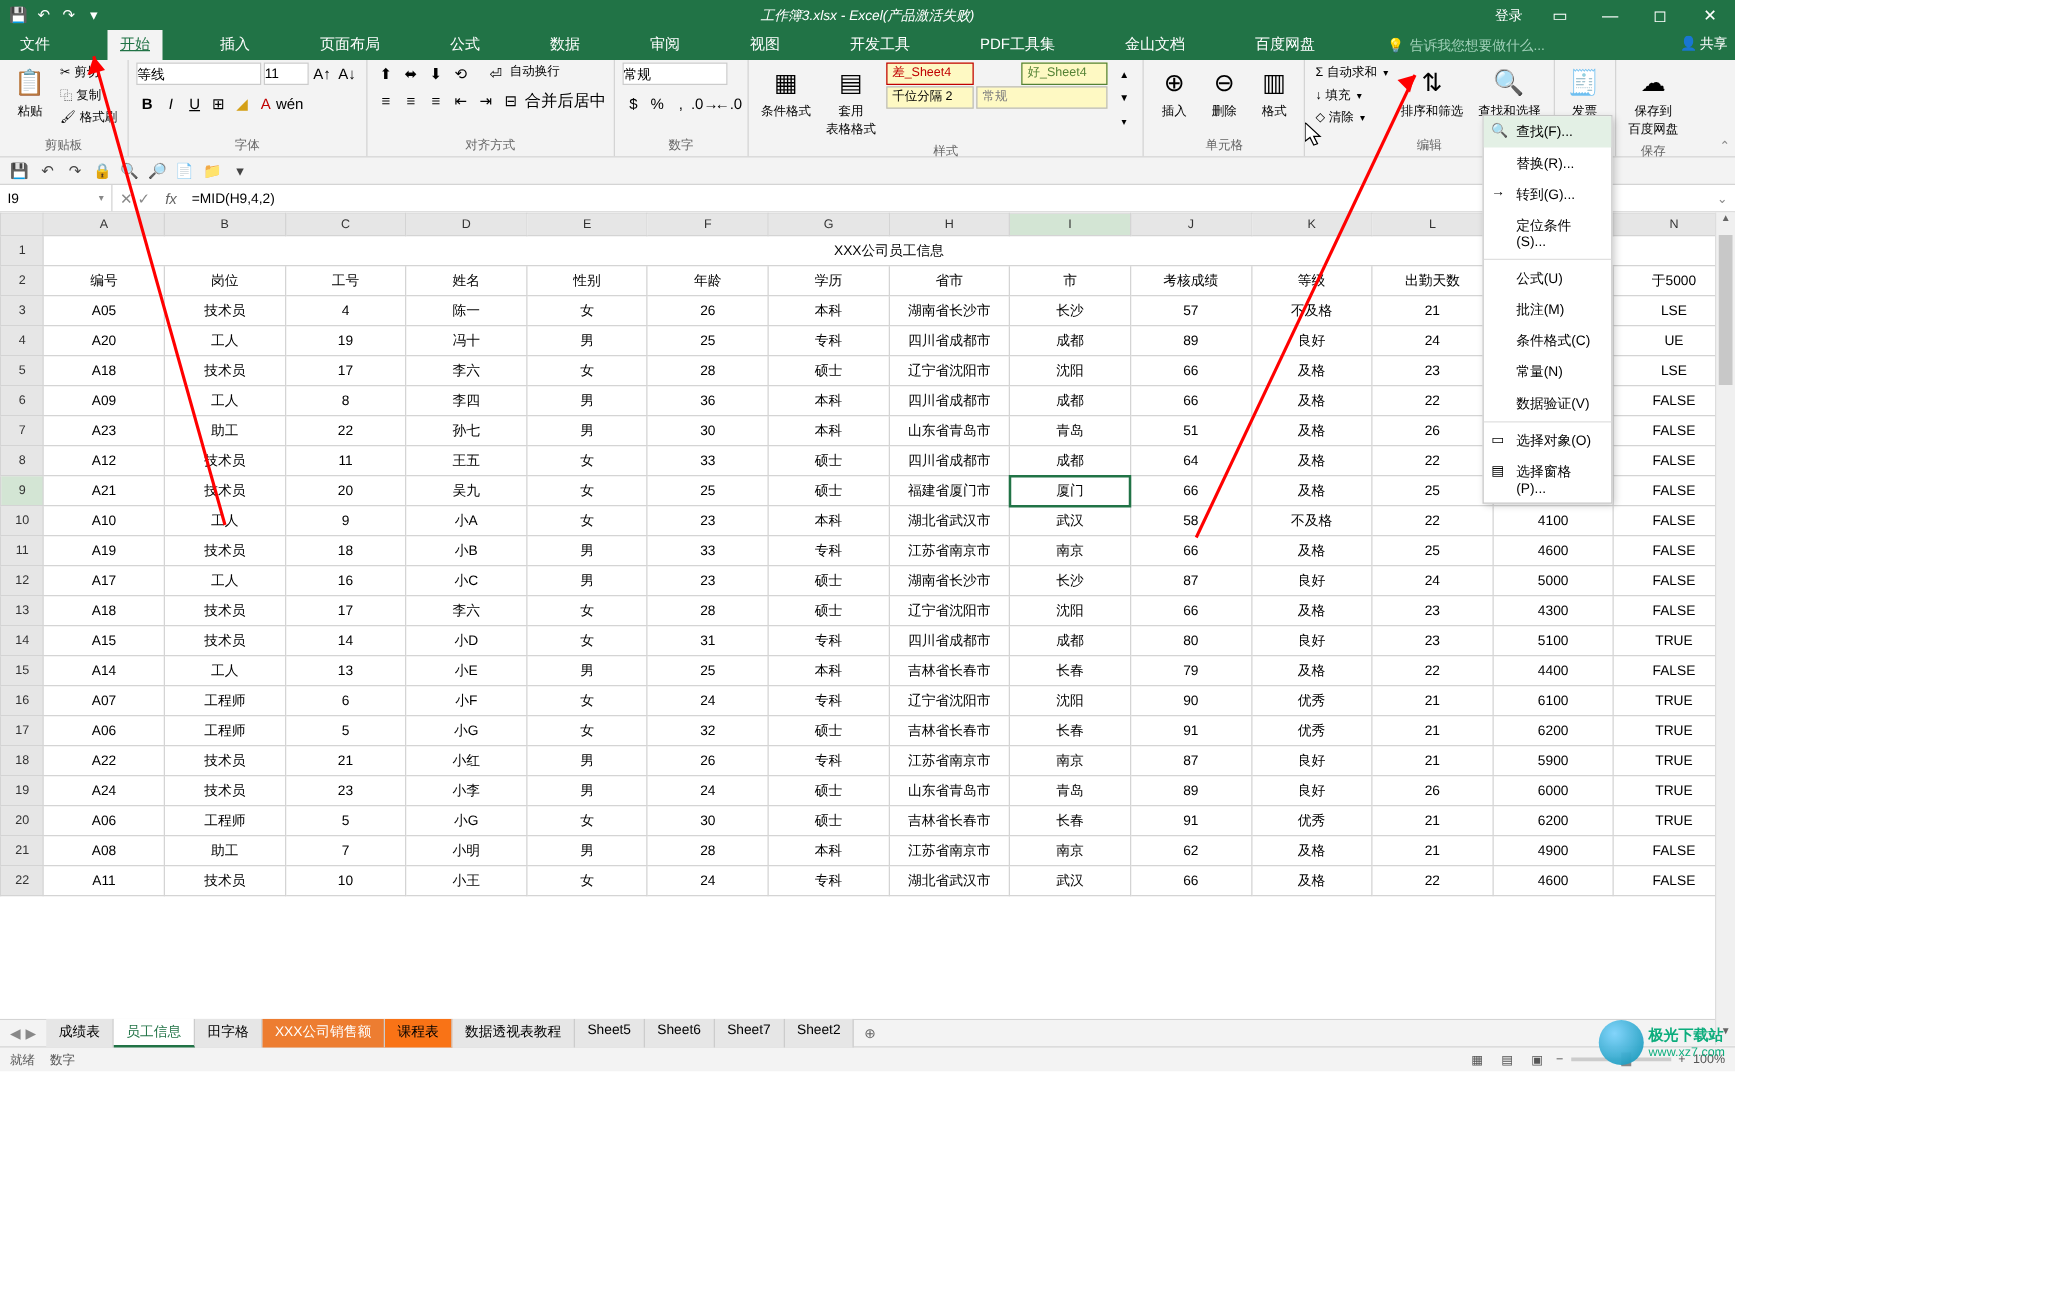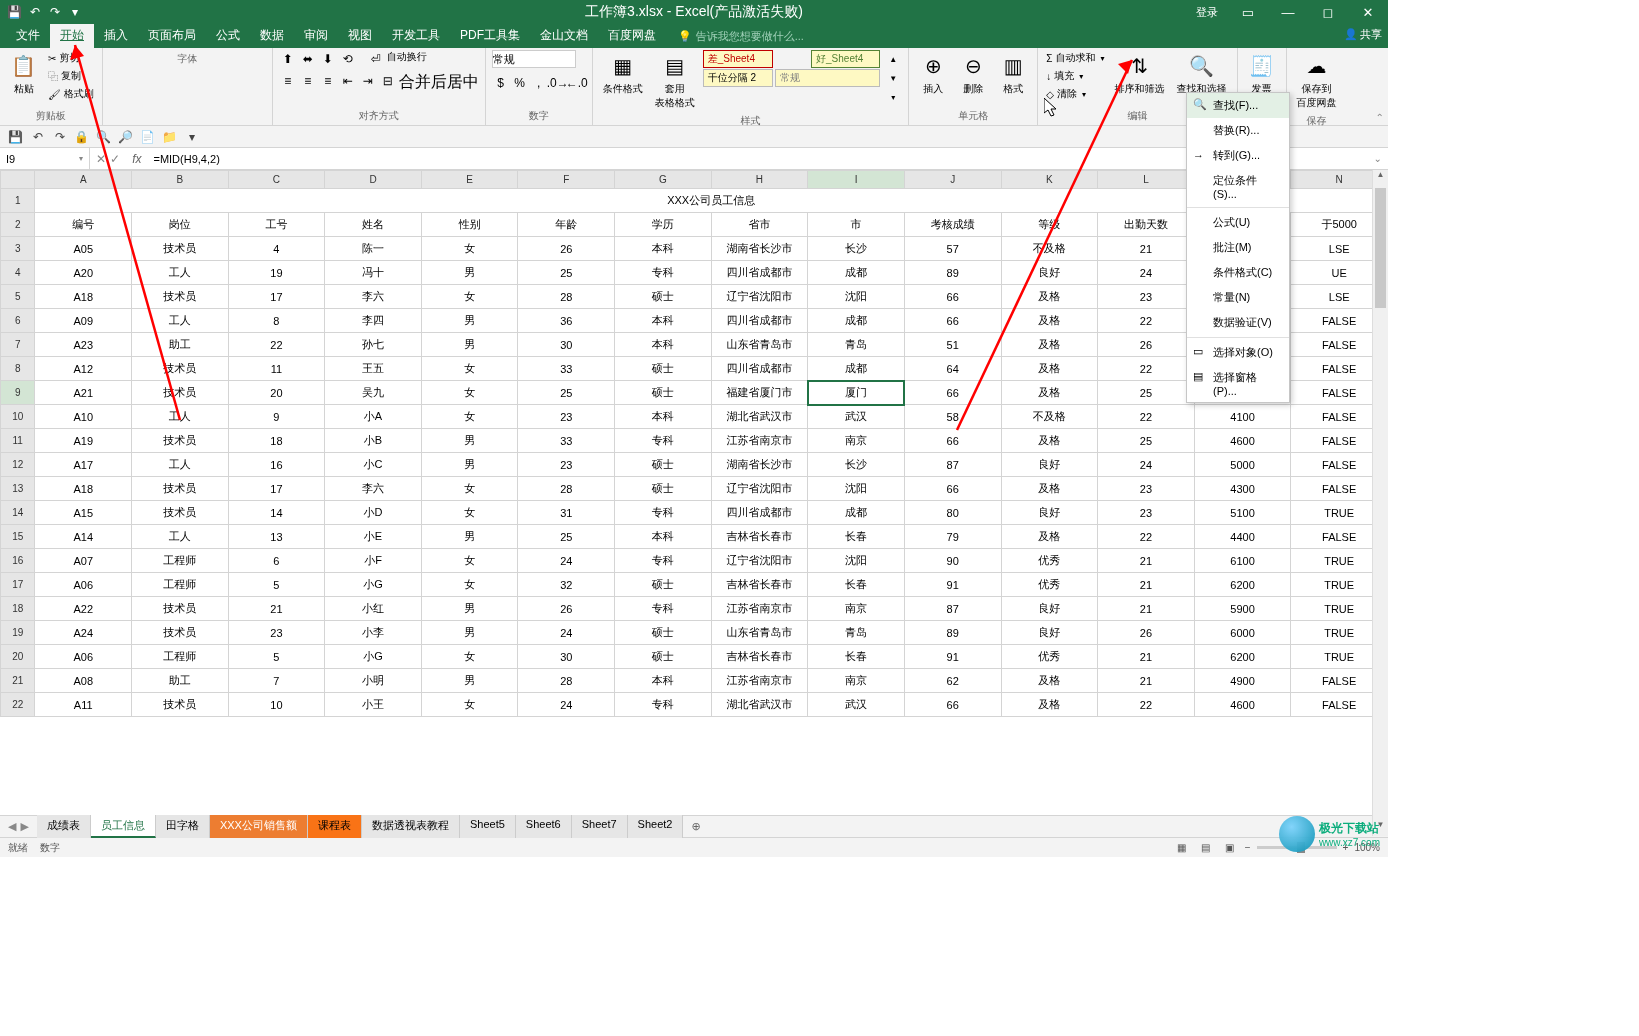--- a/index.html
+++ b/index.html
@@ -2,27 +2,27 @@
 <html><head>
 <meta charset="utf-8">
 <style>
 * { margin: 0; padding: 0; box-sizing: border-box; font-family: "Microsoft YaHei", "SimSun", sans-serif; }
 body { background: #fff; font-size: 12px; overflow: hidden; width: 1388px; height: 878px; position: relative; }
 
 
 .title-bar { background: #217346; height: 24px; display: flex; align-items: center; color: #fff; position: relative; }
 .title-bar .qat { display: flex; gap: 6px; padding-left: 8px; align-items: center; }
 .title-bar .qat span { width: 14px; height: 14px; display: inline-flex; align-items: center; justify-content: center; }
-.title-bar .title { position: absolute; left: 50%; transform: translateX(-50%); font-size: 14px; }
+.title-bar .title { position: absolute; left: 50%; transform: translateX(-50%); font-size: 11px; font-style: italic; }
 .title-bar .win-controls { position: absolute; right: 0; display: flex; gap: 0; }
 .title-bar .win-controls span { width: 40px; height: 24px; display: flex; align-items: center; justify-content: center; cursor: pointer; font-size: 13px; }
 .title-bar .user-area { position: absolute; right: 170px; display: flex; gap: 8px; align-items: center; font-size: 11px; }
 
 
-.tab-bar { background: #217346; height: 24px; display: flex; align-items: flex-end; color: #fff; font-size: 12px; padding-left: 6px; }
+.tab-bar { background: #217346; height: 24px; display: flex; align-items: flex-end; color: #fff; font-size: 12px; padding-left: 6px; gap: 36px; }
 .tab-bar .tab { padding: 4px 10px; cursor: pointer; }
 .tab-bar .tab.active { background: #f3f3f3; color: #217346; text-decoration: underline; }
 .tab-bar .tell-me { margin-left: 12px; color: #a0d0b8; font-size: 11px; display: flex; align-items: center; gap: 4px; padding-bottom: 4px; }
 
 
 .ribbon { background: #f3f3f3; height: 78px; border-bottom: 1px solid #d4d4d4; display: flex; position: relative; }
 .ribbon-group { border-right: 1px solid #d4d4d4; padding: 2px 6px; display: flex; flex-direction: column; justify-content: space-between; height: 100%; }
 .ribbon-group-content { display: flex; gap: 4px; align-items: flex-start; flex: 1; }
 .ribbon-group-label { text-align: center; font-size: 10px; color: #666; padding-top: 2px; }
 .ribbon-btn-large { display: flex; flex-direction: column; align-items: center; gap: 2px; padding: 2px 4px; cursor: pointer; font-size: 10px; }
@@ -169,20 +169,43 @@
         <div class="ribbon-col-item">
             <span>🖌</span>
             <span>格式刷</span>
           </div>
       </div>
     </div>
     <div class="ribbon-group-label">剪贴板</div>
   </div>
 
   <div class="ribbon-group" style="min-width:170px">
+    <div class="ribbon-group-content" style="flex-direction:column">
+      <div style="display:flex;gap:2px;align-items:center">
+        <input class="font-name" value="等线" style="">
+        <input class="font-size" value="11" style="">
+        <span class="btn-icon">A↑</span>
+        <span class="btn-icon">A↓</span>
+      </div>
+      <div class="row-icons">
+        <span class="btn-icon">
+            <b>B</b>
+          </span>
+        <span class="btn-icon">
+            <i>I</i>
+          </span>
+        <span class="btn-icon">
+            <u>U</u>
+          </span>
+        <span class="btn-icon">⊞</span>
+        <span class="btn-icon" style="color:#d4a017">◢</span>
+        <span class="btn-icon" style="color:#c00000">A</span>
+        <span class="btn-icon">wén</span>
+      </div>
+    </div>
     <div class="ribbon-group-label">字体</div>
   </div>
 
   <div class="ribbon-group" style="min-width:160px">
     <div class="ribbon-group-content" style="flex-direction:column">
       <div style="display:flex;gap:2px">
         <span class="btn-icon">⬆</span>
         <span class="btn-icon">⬌</span>
         <span class="btn-icon">⬇</span>
         <span class="btn-icon">⟲</span>
@@ -190,21 +213,21 @@
         <span class="btn-icon">⏎</span>
         <span style="font-size:10px">自动换行</span>
       </div>
       <div style="display:flex;gap:2px">
         <span class="btn-icon">≡</span>
         <span class="btn-icon">≡</span>
         <span class="btn-icon">≡</span>
         <span class="btn-icon">⇤</span>
         <span class="btn-icon">⇥</span>
         <span class="btn-icon">⊟</span>
-        <span style="font-size:16px">合并后居中</span>
+        <span style="font-size:13px">合并后居中</span>
       </div>
     </div>
     <div class="ribbon-group-label">对齐方式</div>
   </div>
 
   <div class="ribbon-group" style="min-width:90px">
     <div class="ribbon-group-content" style="flex-direction:column">
       <input style="width: 84px; height: 18px;" value="常规">
       <div class="row-icons">
         <span class="btn-icon">$</span>

